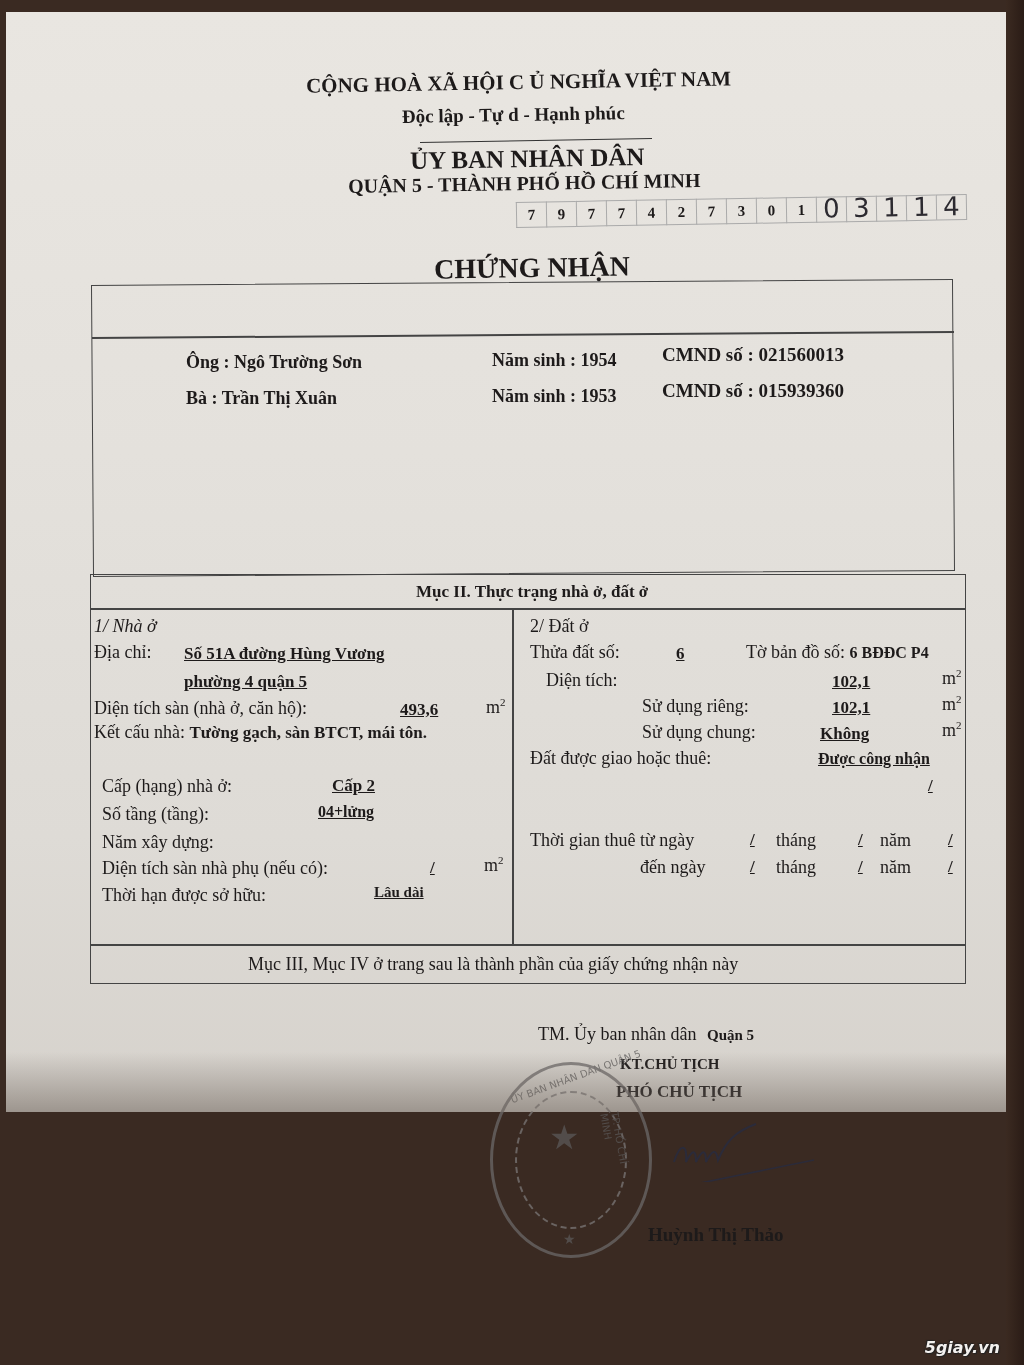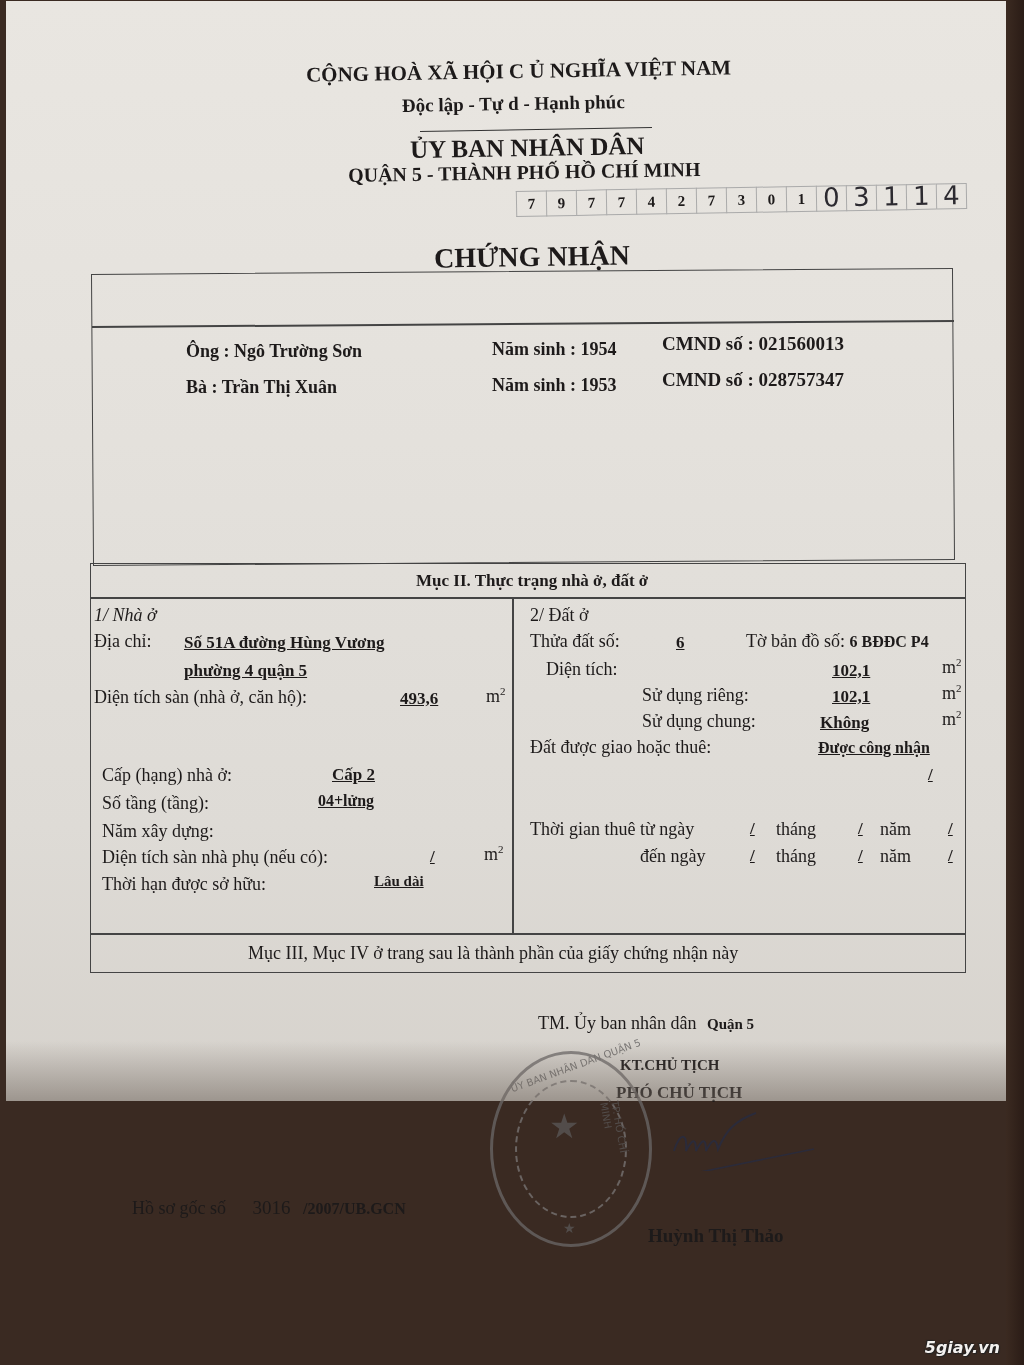--- a/index.html
+++ b/index.html
@@ -3,33 +3,33 @@
 <meta charset="utf-8">
 <style>
   html, body { margin:0; padding:0; }
   body {
     width:1024px; height:1365px; overflow:hidden; position:relative;
     background:#3a2a22;
     font-family:"Liberation Serif", "DejaVu Serif", serif;
     color:#1d1a1a;
   }
   .paper {
-    position:absolute; left:6px; top:1px; width:1003px; height:1100px;
+    position:absolute; left:6px; top:12px; width:1003px; height:1100px;
     background:linear-gradient(180deg,#e9e6e1 0%,#e4e1dc 40%,#dedbd6 75%,#d6d2cc 100%);
   }
   .bottom-shade {
     position:absolute; left:0; right:0; bottom:0; height:60px;
     background:linear-gradient(180deg, rgba(0,0,0,0) 0%, rgba(110,100,92,.55) 100%);
   }
   .right-edge {
     position:absolute; right:0; top:0; width:18px; height:1365px;
     background:linear-gradient(90deg,#3b2a21,#2a1c16);
   }
   .abs { position:absolute; white-space:nowrap; }
-  .b { font-weight:bold;margin-top:12px; }
+  .b { font-weight:bold; }
   .hdr1 { left:300px; top:58px; font-size:21px; font-weight:bold; transform:rotate(-1deg); }
   .hdr2 { left:396px; top:92px; font-size:19px; font-weight:bold; transform:rotate(-1deg); }
   .hdr2-line { position:absolute; left:414px; top:128px; width:232px; height:1px; background:#333; transform:rotate(-1deg); }
   .hdr3 { left:404px; top:133px; font-size:25px; font-weight:bold; transform:rotate(-1deg); }
   .hdr4 { left:342px; top:160px; font-size:20px; font-weight:bold; transform:rotate(-1deg); }
   .serial { position:absolute; left:510px; top:186px; display:flex; transform:rotate(-1deg); }
   .serial .cell { width:29px; height:24px; border:1px solid #aaa; border-right:none; font-size:15px; font-weight:bold; text-align:center; line-height:24px; }
   .serial .cell.hand { font-family:"DejaVu Sans", sans-serif; font-weight:normal; font-size:26px; line-height:22px; color:#2c2a30; }
   .serial .cell:last-child { border-right:1px solid #aaa; }
   .title { left:428px; top:240px; font-size:28px; font-weight:bold; transform:rotate(-1deg); }
@@ -91,36 +91,39 @@
     <span>CMND số : </span><span>021560013</span>
   </div>
 
   <div class="abs" style="left:180px;top:376px;font-size:18px;font-weight:bold;">
     <span>Bà : </span><span>Trần Thị Xuân</span>
   </div>
   <div class="abs" style="left:486px;top:374px;font-size:18px;font-weight:bold;">
     <span>Năm sinh : </span><span>1953</span>
   </div>
   <div class="abs" style="left:656px;top:368px;font-size:19px;font-weight:bold;">
-    <span>CMND số : </span><span>028757347</span>
+    <span>CMND số : </span><span>015939360</span>
   </div>
 
   <div class="box" style="left:84px;top:562px;width:874px;height:408px;"></div>
   <div class="hline" style="left:84px;top:596px;width:876px;"></div>
   <div class="vline" style="left:506px;top:596px;height:336px;"></div>
   <div class="hline" style="left:84px;top:932px;width:876px;"></div>
   <div class="abs sec" style="left:410px;top:570px;">Mục II. Thực trạng nhà ở, đất ở</div>
 
   <div class="abs lbl" style="left:88px;top:604px;font-style:italic;">1/ Nhà ở</div>
   <div class="abs lbl" style="left:88px;top:630px;">Địa chỉ:</div>
   <div class="abs val" style="left:178px;top:632px;">Số 51A đường Hùng Vương</div>
   <div class="abs val" style="left:178px;top:660px;">phường 4 quận 5</div>
   <div class="abs lbl" style="left:88px;top:686px;">Diện tích sàn (nhà ở, căn hộ):</div>
   <div class="abs val" style="left:394px;top:688px;">493,6</div>
   <div class="abs lbl m2" style="left:480px;top:684px;"><span>m</span><sup>2</sup></div>
+  <div class="abs" style="left:88px;top:710px;font-size:18px;">
+    <span>Kết cấu nhà: </span><span class="b" style="font-size:17px;">Tường gạch, sàn BTCT, mái tôn.</span>
+  </div>
 
   <div class="abs lbl" style="left:96px;top:764px;">Cấp (hạng) nhà ở:</div>
   <div class="abs val" style="left:326px;top:764px;">Cấp 2</div>
   <div class="abs lbl" style="left:96px;top:792px;">Số tầng (tầng):</div>
   <div class="abs val" style="left:312px;top:791px;font-size:16px;">04+lửng</div>
   <div class="abs lbl" style="left:96px;top:820px;">Năm xây dựng:</div>
   <div class="abs lbl" style="left:96px;top:846px;">Diện tích sàn nhà phụ (nếu có):</div>
   <div class="abs val" style="left:424px;top:846px;">/</div>
   <div class="abs lbl m2" style="left:478px;top:842px;"><span>m</span><sup>2</sup></div>
   <div class="abs lbl" style="left:96px;top:873px;">Thời hạn được sở hữu:</div>
@@ -176,22 +179,17 @@
     <div class="stamp-text" style="left:70px;top:166px;font-size:14px;">★</div>
   </div>
 
   <svg class="sig" viewBox="0 0 150 60">
     <path d="M8 40 C 14 20, 22 22, 20 40 C 26 28, 30 26, 30 40 C 36 28, 40 26, 40 40 C 46 28, 50 26, 52 38 C 60 20, 68 10, 90 2" fill="none" stroke="#2b2b3a" stroke-width="2"></path>
     <path d="M -10 70 L 148 38" fill="none" stroke="#2b2b3a" stroke-width="1.6"></path>
   </svg>
 
   <div class="abs b" style="left:642px;top:1212px;font-size:19px;">Huỳnh Thị Thảo</div>
 
-  <div class="abs" style="left:126px;top:1196px;font-size:18px;">
-    <span>Hồ sơ gốc số</span>
-    <span style="margin-left:22px;font-size:19px;">3016</span>
-    <span class="b" style="margin-left:8px;font-size:16px;">/2007/UB.GCN</span>
-  </div>
 
   <div class="bottom-shade"></div>
 </div>
 <div class="right-edge"></div>
 <div class="watermark">5giay.vn</div>
 
 </body></html>

